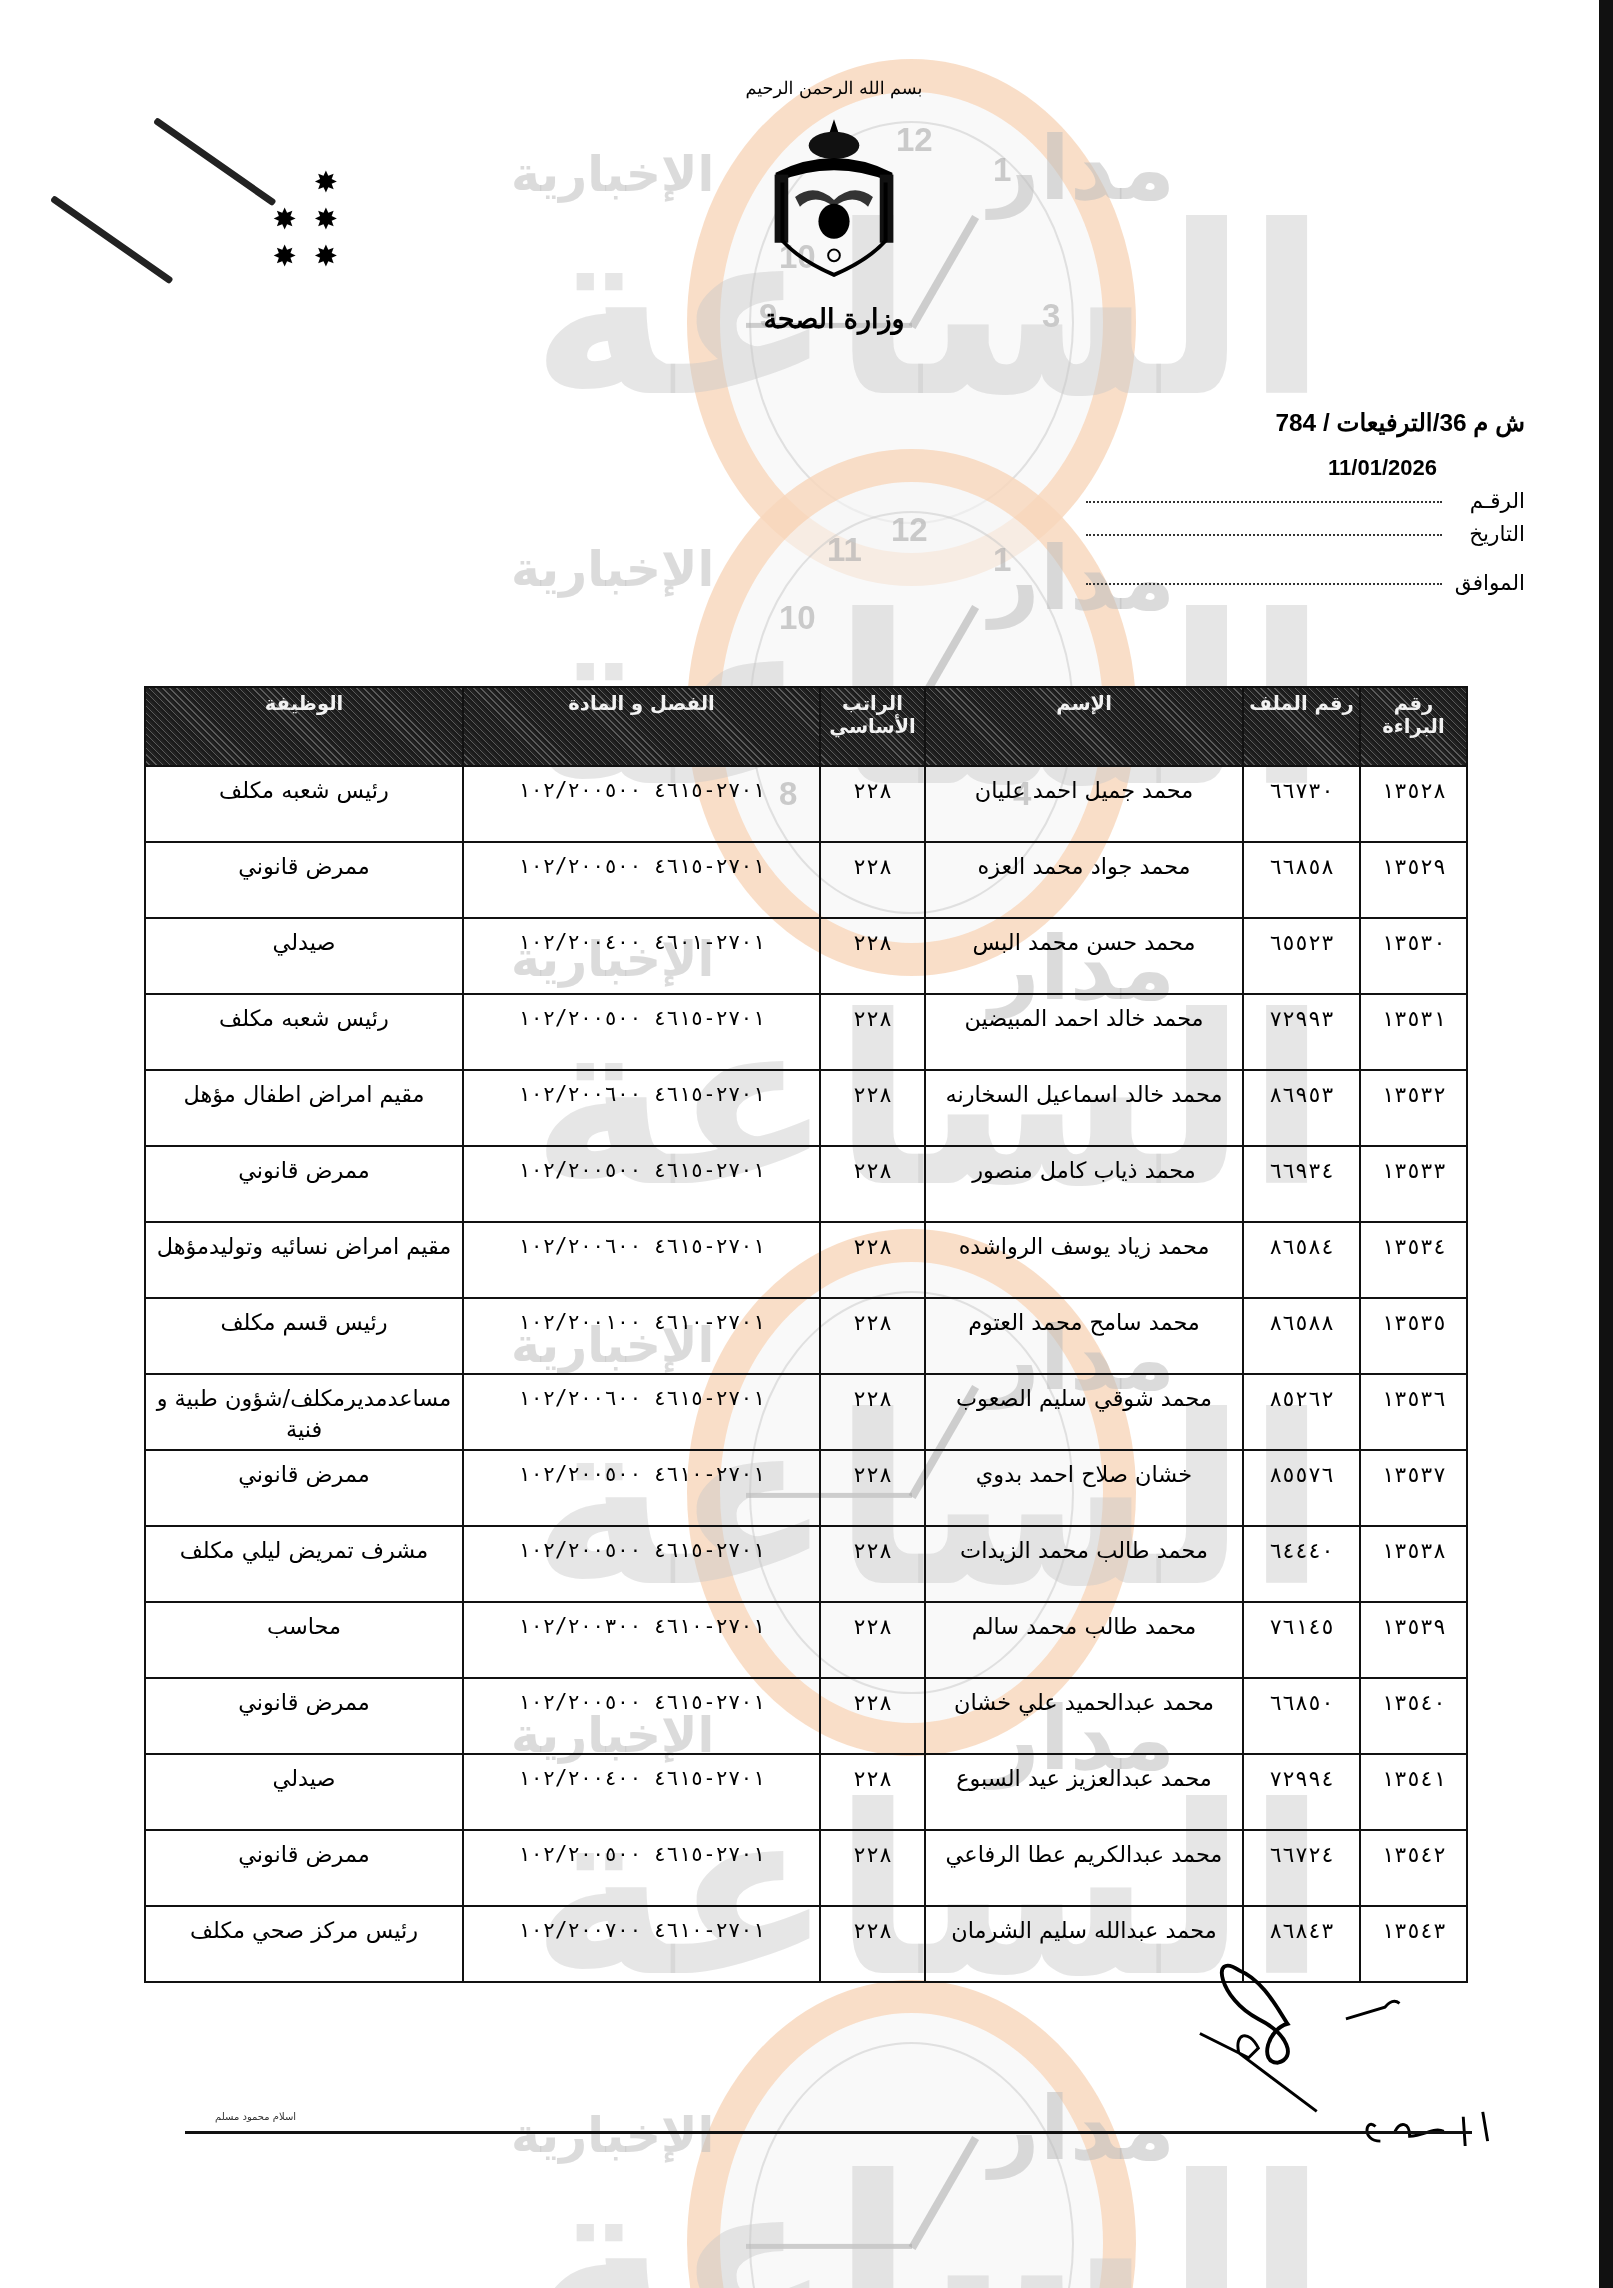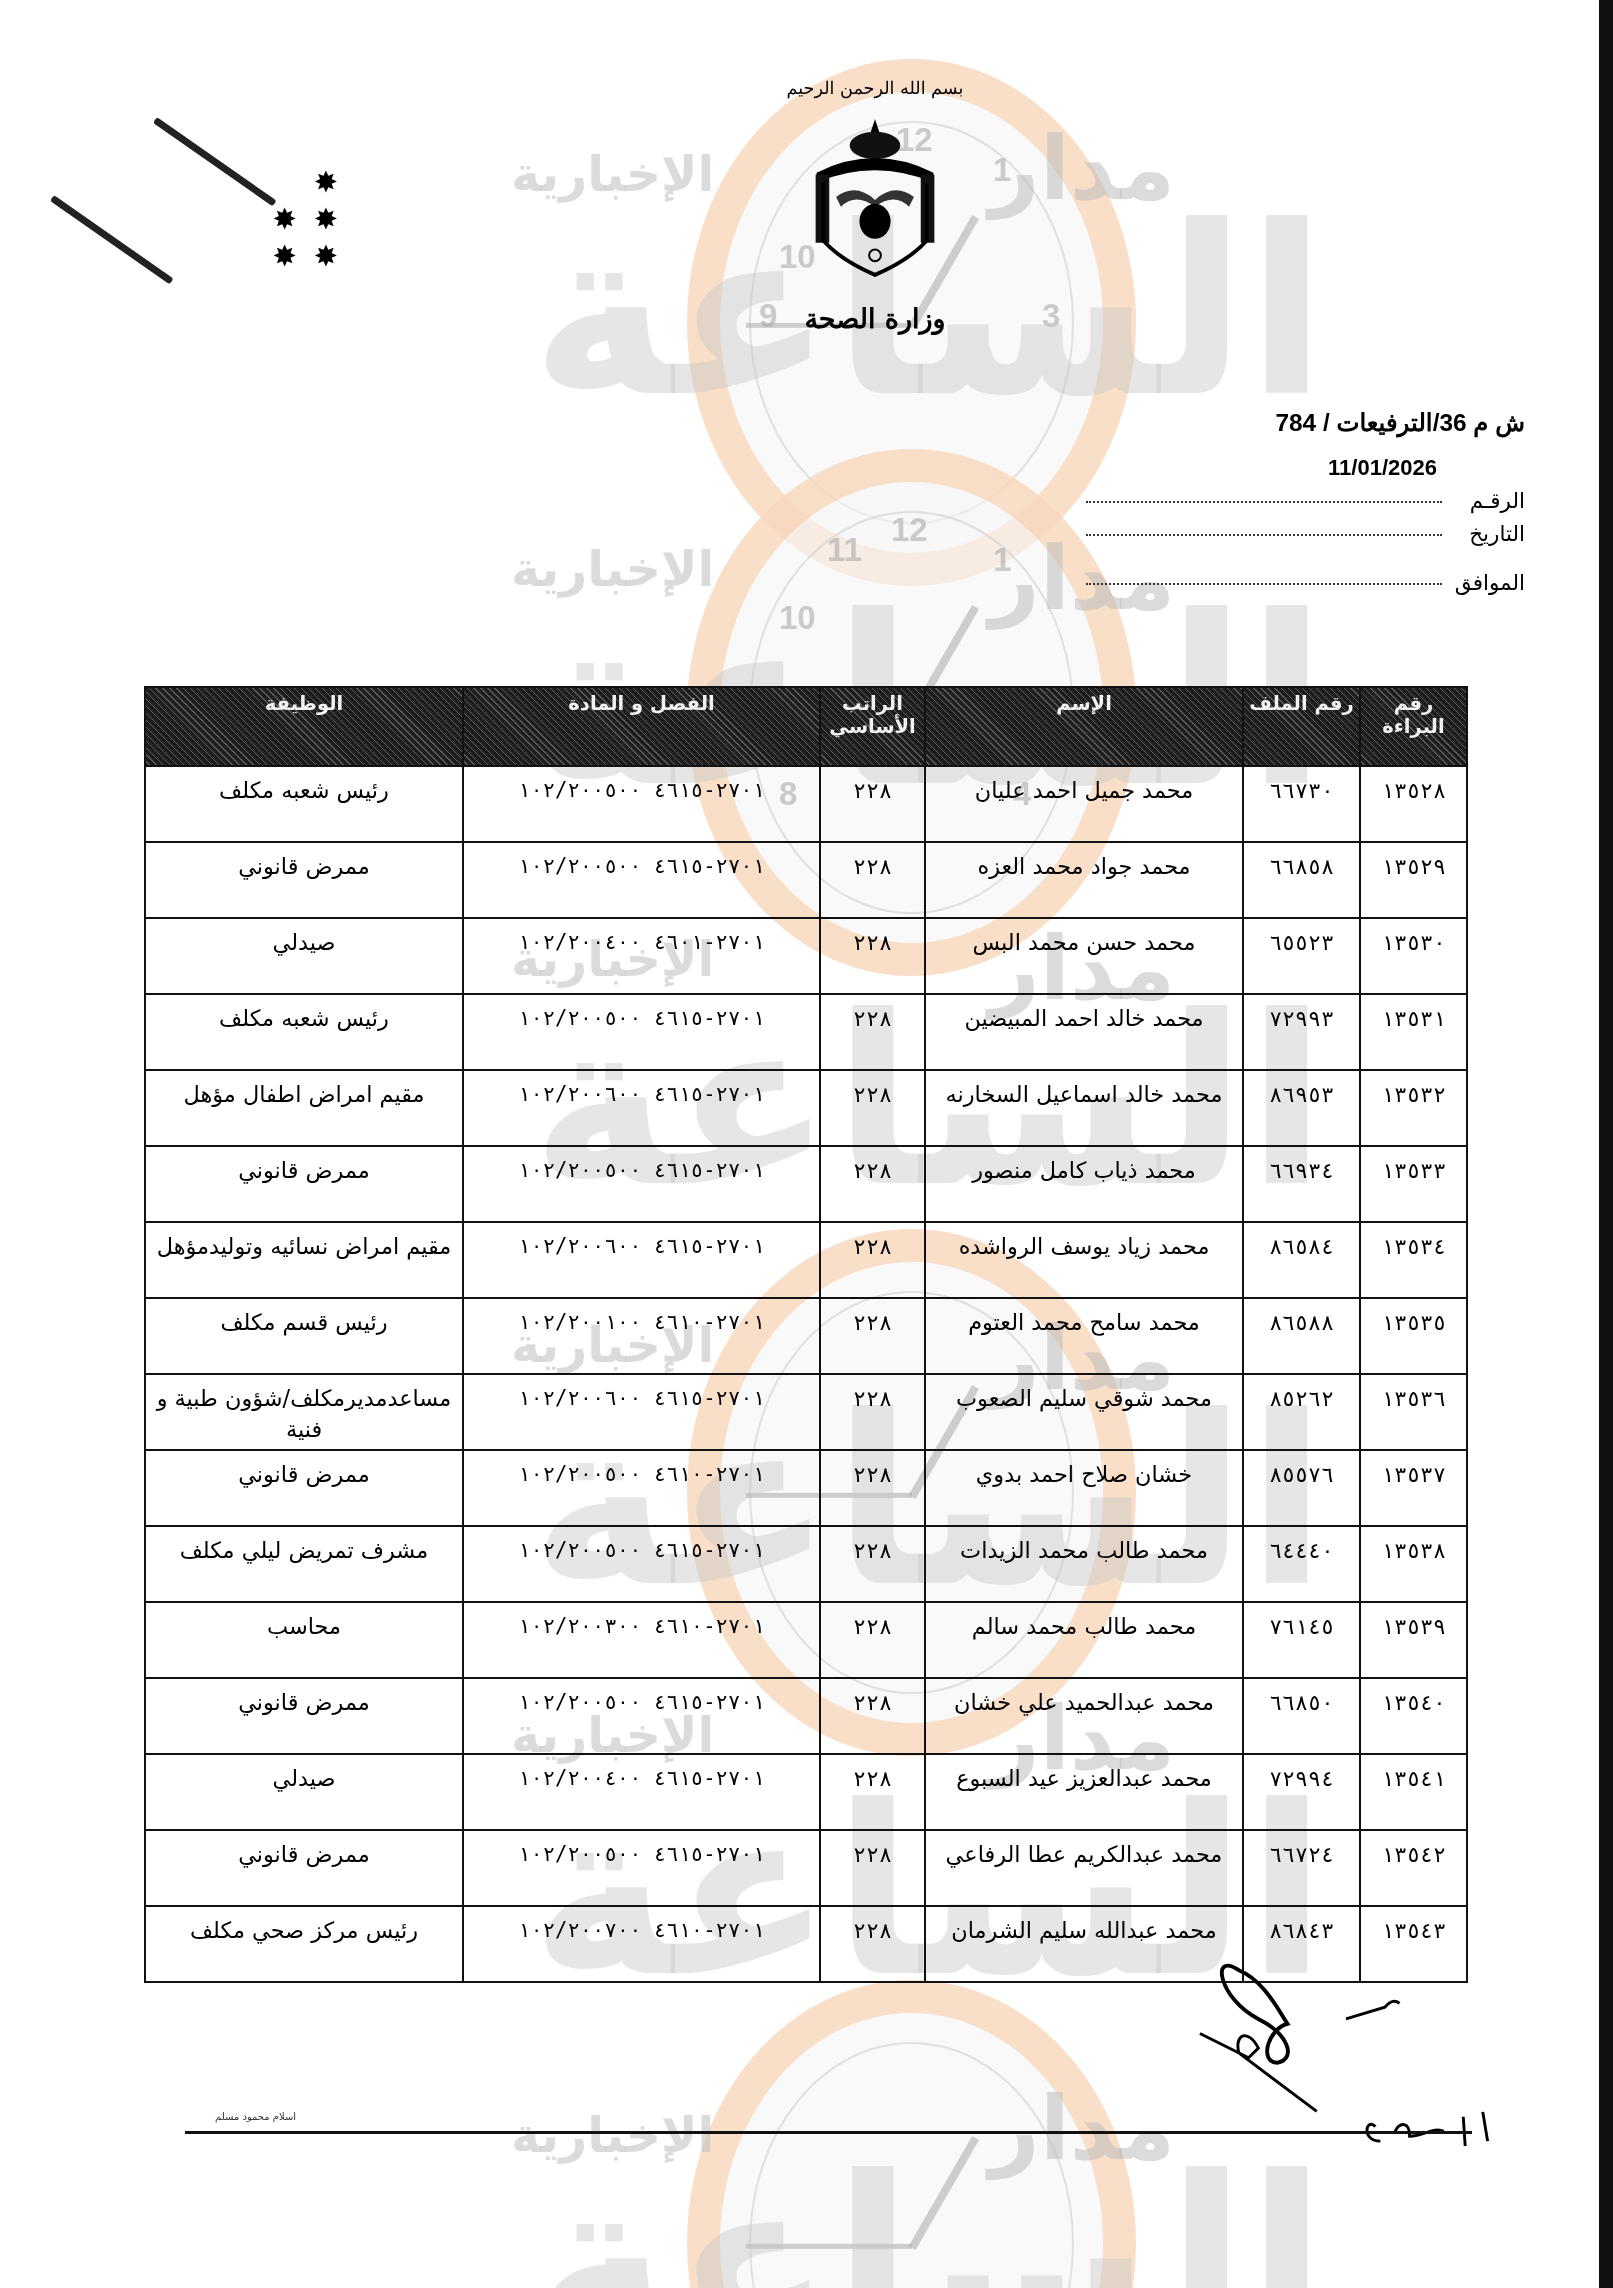--- a/index.html
+++ b/index.html
@@ -18,21 +18,21 @@
   .wm-text2{font-family:"DejaVu Sans",sans-serif;font-weight:bold;color:rgba(200,200,200,0.45);font-size:234px;direction:rtl;line-height:1;}
   .wm-text3{font-family:"DejaVu Sans",sans-serif;font-weight:bold;color:rgba(190,190,190,0.55);font-size:88px;direction:rtl;}
 
   
   .award{position:absolute;left:59px;top:146px;width:283px;height:137px;}
   .award .diag{position:absolute;height:6.8px;background:#222;border-radius:2.9px;}
   .award .stars{position:absolute;left:176px;top:17.6px;width:107px;font-size:29px;line-height:37px;text-align:right;letter-spacing:3.9px;}
   .award .lines{position:absolute;left:78px;top:21.5px;width:146px;text-align:center;font-size:13.7px;line-height:19.5px;direction:rtl;font-weight:bold;}
 
   
-  .emblem{position:absolute;left:763px;top:39px;width:224px;height:322px;text-align:center;}
+  .emblem{position:absolute;left:722px;top:39px;width:224px;height:322px;text-align:center;}
   .basmala{font-family:"DejaVu Serif",serif;font-size:17.6px;direction:rtl;margin-top:39px;}
   .crest{margin:15.6px auto 0;width:146px;height:166px;}
   .ministry{font-family:"DejaVu Serif",serif;font-size:27px;direction:rtl;margin-top:19.5px;font-weight:bold;}
 
   
   .ref{position:absolute;right:88px;top:400px;width:449px;direction:rtl;}
   .ref-top{position:absolute;right:0;top:7.8px;font-family:"Liberation Sans",sans-serif;font-weight:bold;font-size:24.4px;white-space:nowrap;}
   .ref-row{position:absolute;right:0;width:449px;height:39px;display:flex;align-items:flex-end;}
   .ref-label{font-family:"DejaVu Sans",sans-serif;font-size:21.5px;width:83px;text-align:right;}
   .ref-dots{flex:1;border-bottom:2px dotted #333;height:0;margin-bottom:9.8px;margin-left:9.8px;position:relative;}

